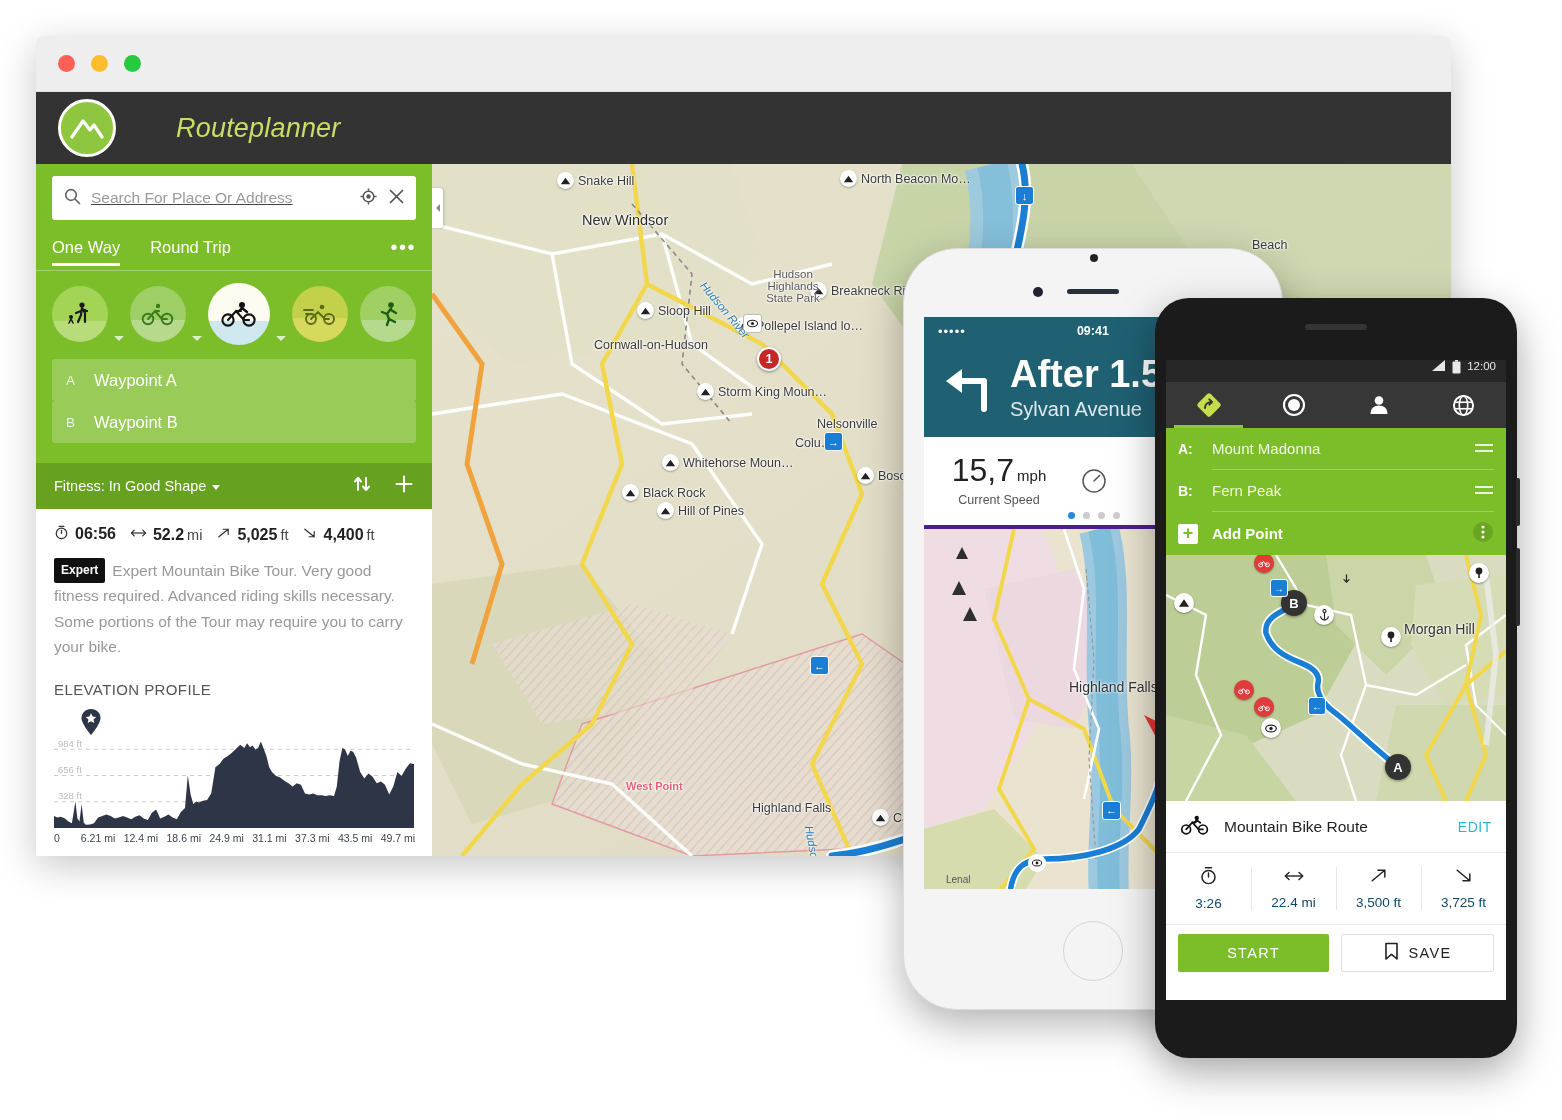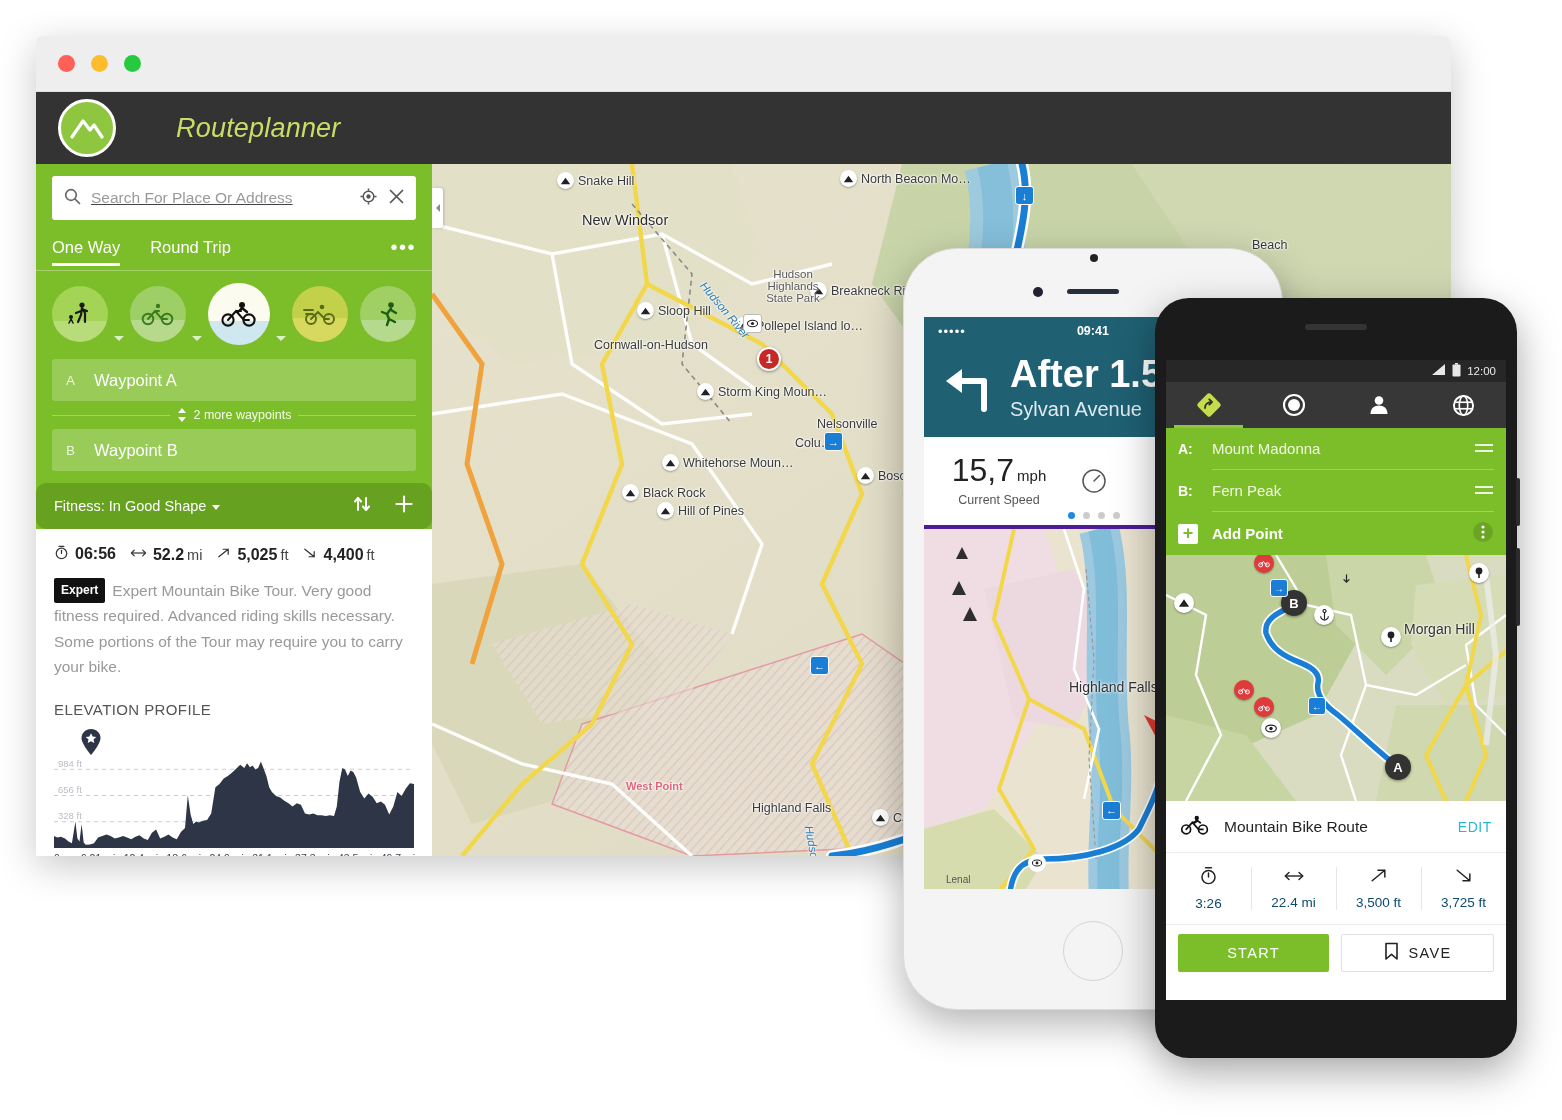--- a/index.html
+++ b/index.html
@@ -108,22 +108,22 @@
   .wp-letter { color: rgba(255,255,255,.78); font-size: 13.5px; width: 28px; }
   .wp-label { color: #ffffff; font-size: 16.5px; }
   .more-wp {
     display: flex; align-items: center; justify-content: center;
     padding: 7px 0; gap: 7px;
   }
   .more-wp .line { flex: 1; height: 1px; background: rgba(255,255,255,.33); }
   .more-wp span { color: rgba(255,255,255,.92); font-size: 12.5px; white-space: nowrap; }
 
   .fitness-bar {
-    background: #66a120; margin: 12px -16px 0 -16px;
-    height: 46px; display: flex; align-items: center; padding: 0 18px; border-radius: 10px;
+    background: #66a120; margin: 20px -16px 0 -16px;
+    height: 46px; display: flex; align-items: center; padding: 0 18px;
   }
   .fitness-label { color: #ffffff; font-size: 14.5px; cursor: pointer; }
   .fit-caret {
     display: inline-block; width: 0; height: 0; margin-left: 6px;
     border-left: 4.5px solid transparent; border-right: 4.5px solid transparent;
     border-top: 5px solid #ffffff; vertical-align: middle;
   }
   .fitness-actions { margin-left: auto; display: flex; align-items: center; gap: 22px; }
 
   .panel-white { padding: 16px 18px 0 18px; }
@@ -267,21 +267,21 @@
   }
   .an-btn {
     position: absolute; right: -3px; width: 4px; border-radius: 2px; background: #2c2c2c;
   }
   .an-screen {
     position: absolute; left: 11px; top: 62px; width: 340px; height: 640px;
     background: #fff; overflow: hidden;
   }
   .an-status {
     height: 22px; background: #272727; color: #e8e8e8;
-    display: flex; align-items: center; justify-content: flex-end;
+    display: flex; align-items: flex-start; justify-content: flex-end;
     padding-right: 10px; gap: 6px; font-size: 11.5px;
   }
   .an-tabs {
     height: 46px; background: #373737; display: flex; position: relative;
   }
   .an-tab {
     flex: 1; display: flex; align-items: center; justify-content: center; cursor: pointer;
   }
   .an-tab-underline {
     position: absolute; left: 8px; bottom: 0; width: 69px; height: 3px; background: #8ec63f;
@@ -455,29 +455,20 @@
               <path d="M17 8.5 L13 14 L15 19 L13 25 M13 14 L8 12 M15 19 L21 22 M17 10 L22 13" stroke="#1d5c12" stroke-width="2.4" fill="none" stroke-linecap="round" stroke-linejoin="round"></path>
             </svg>
           </div>
         </div>
 
         <div class="wp">
           <span class="wp-letter">A</span>
           <span class="wp-label">Waypoint A</span>
         </div>
 
-        <div class="more-wp">
-          <span class="line"></span>
-          <svg width="10" height="14" viewBox="0 0 10 14">
-            <path d="M5 0 L9 5 L1 5 Z" fill="#fff"></path>
-            <path d="M5 14 L1 9 L9 9 Z" fill="#fff"></path>
-          </svg>
-          <span>2 more waypoints</span>
-          <span class="line"></span>
-        </div>
 
         <div class="wp">
           <span class="wp-letter">B</span>
           <span class="wp-label">Waypoint B</span>
         </div>
 
         <div class="fitness-bar">
           <div class="fitness-label">
             <span>Fitness: In Good Shape</span><i class="fit-caret"></i>
           </div>

